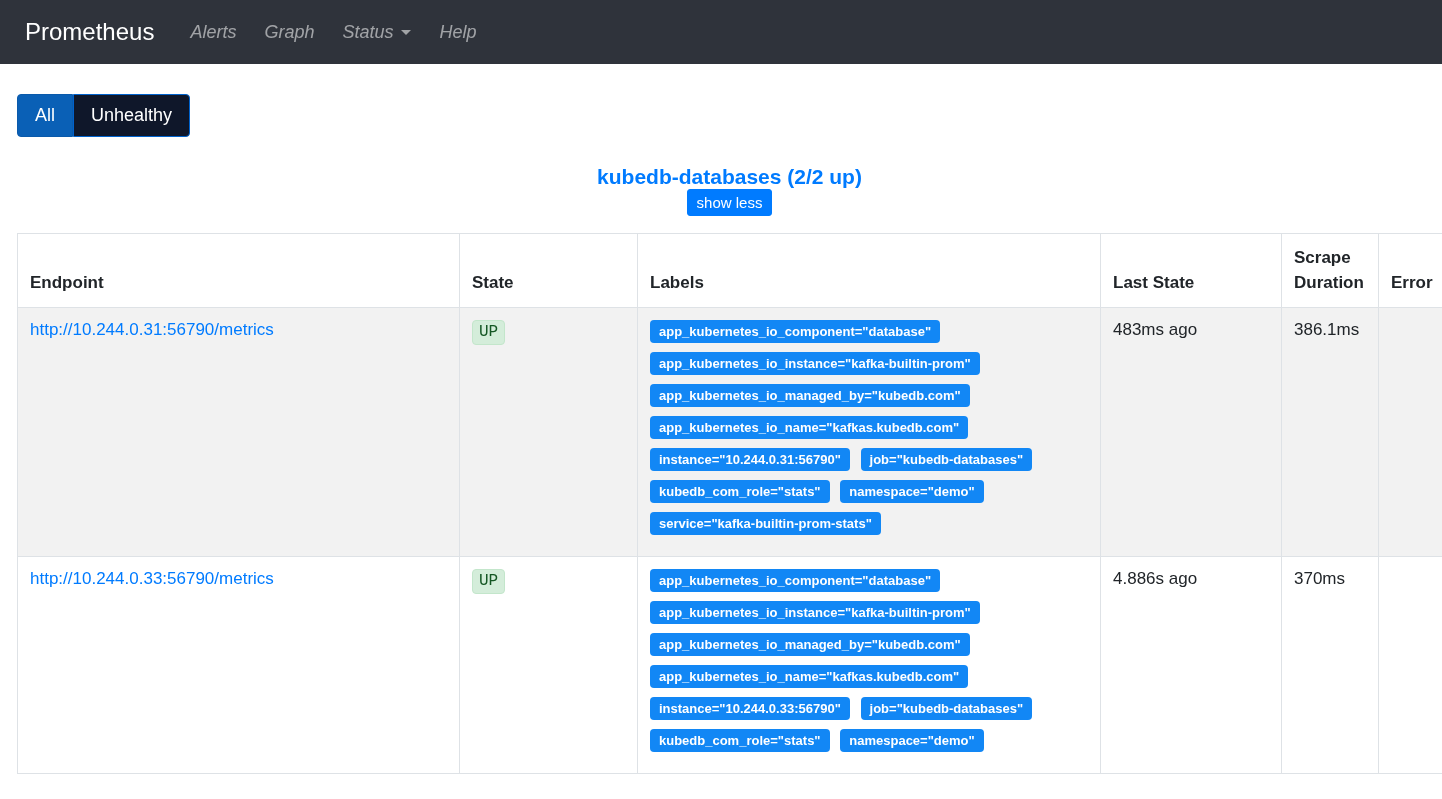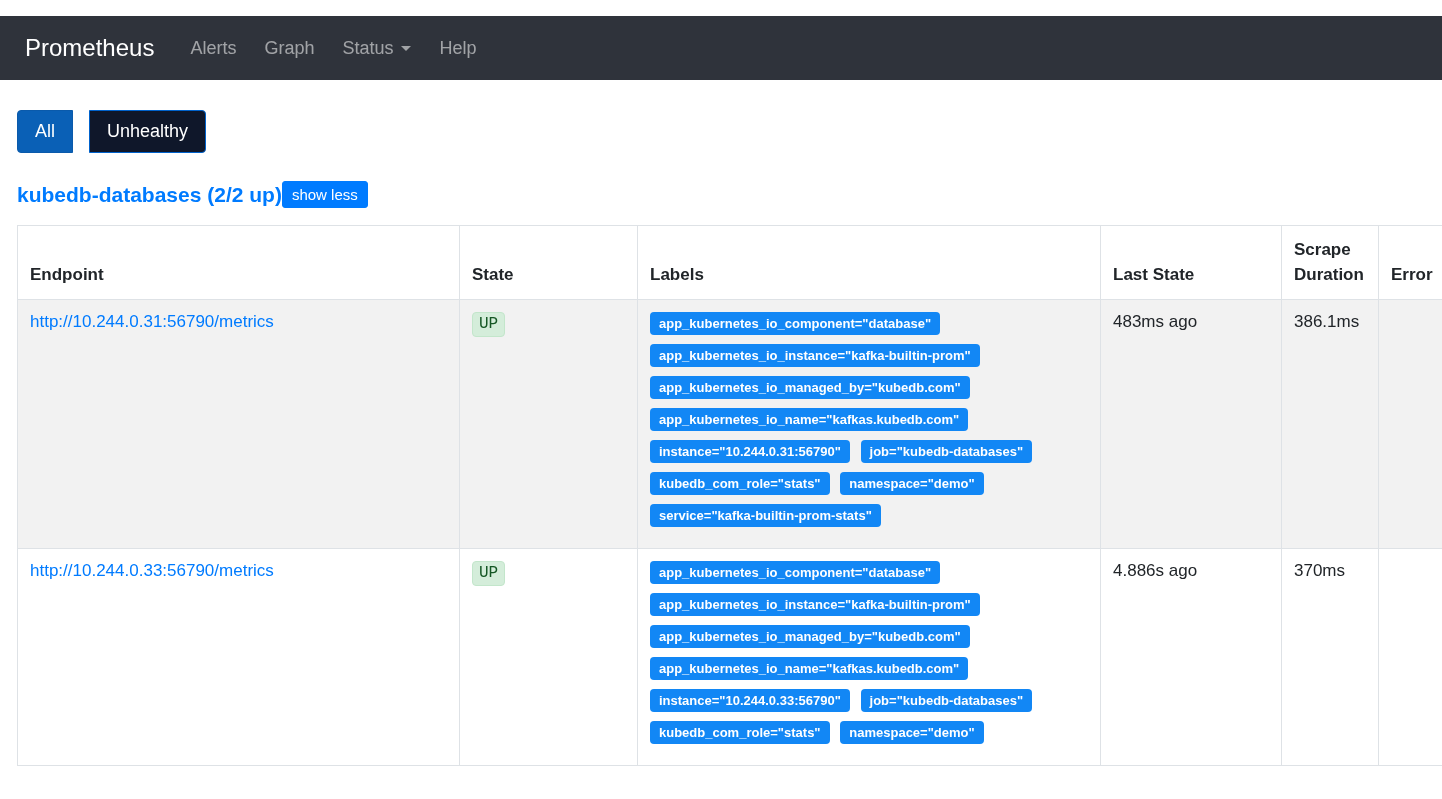--- a/index.html
+++ b/index.html
@@ -13,73 +13,73 @@
     font-family: "Liberation Sans", sans-serif;
     color: #212529;
   }
   
   .navbar {
     background: #2f333b;
     height: 64px;
     display: flex;
     align-items: center;
     padding: 0 25px;
-    margin-top: 16px;
   }
   .brand {
     color: #ffffff;
     font-size: 24px;
     text-decoration: none;
     margin-right: 22px;
     cursor: pointer;
   }
   .nav-links { display: flex; align-items: center; }
   .nav-link {
     color: rgba(255,255,255,0.55);
     font-size: 18px;
     text-decoration: none;
     padding: 8px 14px;
     cursor: pointer;
     display: inline-flex;
     align-items: center;
+    font-style: italic;
   }
   .caret {
     display: inline-block;
     width: 0; height: 0;
     margin-left: 8px;
     border-left: 5px solid transparent;
     border-right: 5px solid transparent;
     border-top: 5px solid rgba(255,255,255,0.55);
   }
   
   .main { padding: 0 0 0 17px; }
   h1.page-title {
     font-size: 40px;
     font-weight: 500;
     margin: 26px 0 0 0;
     line-height: 1.2;
     color: #212529;
   }
   
-  .btn-group { margin-top: 30px; display: inline-flex; gap: 16px; }
+  .btn-group { margin-top: 30px; display: inline-flex; }
   .filter-btn {
     border: 1px solid #0062cc;
     background: #0f172a;
     color: #ffffff;
     font-family: "Liberation Sans", sans-serif;
     font-size: 18px;
     padding: 8px 17px;
     cursor: pointer;
     line-height: 1.4;
   }
   .filter-btn.active { background: #0a60b6; border-color: #0a5aab; }
   .filter-btn:first-child { border-radius: 4px 0 0 4px; }
   .filter-btn:last-child { border-radius: 0 4px 4px 0; }
   
-  .job-header { margin-top: 28px; display: flex; align-items: center; }
+  .job-header { margin-top: 28px; display: flex; align-items: center; flex-direction: column; }
   .job-title {
     color: #007bff;
     font-size: 21px;
     font-weight: bold;
     text-decoration: none;
     cursor: pointer;
   }
   .toggle-btn {
     background: #007bff;
     border: 1px solid #007bff;

